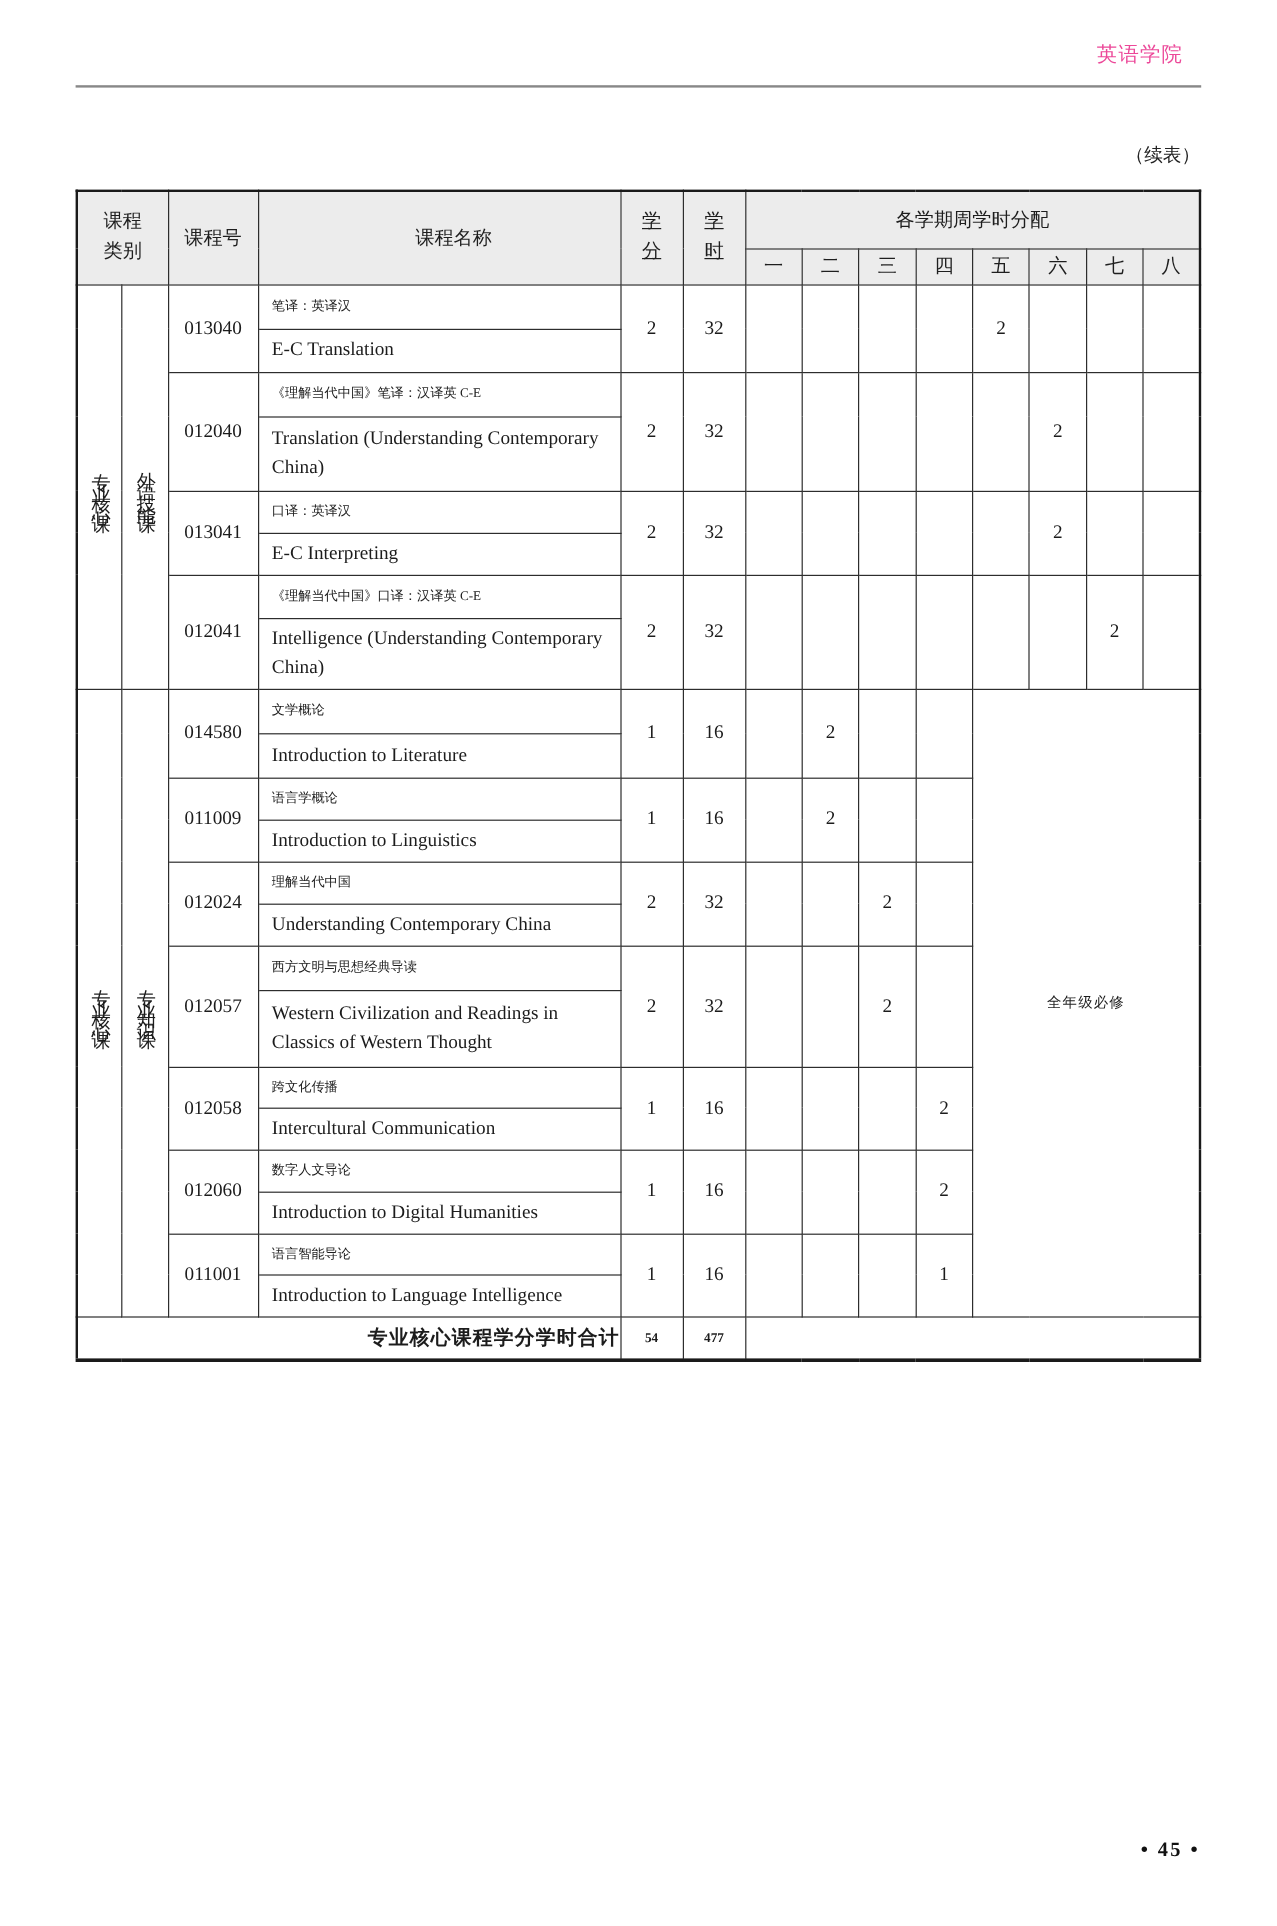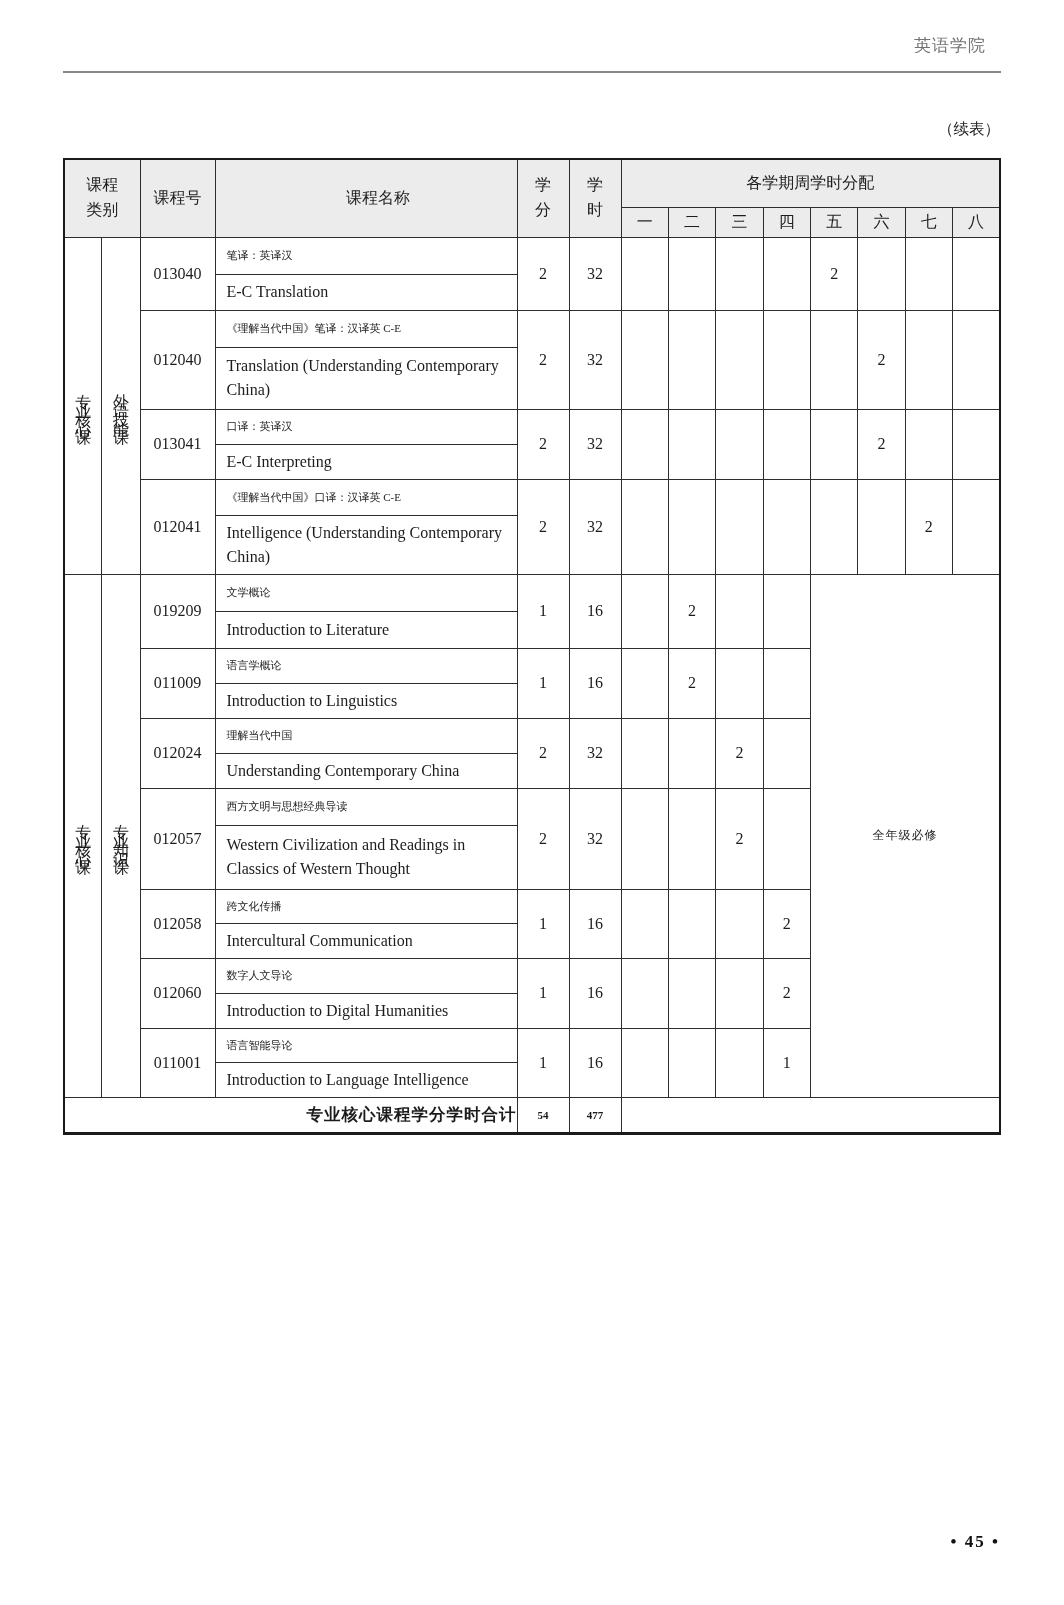--- a/index.html
+++ b/index.html
@@ -7,21 +7,21 @@
     width: 1064px; height: 1605px;
     background: #ffffff;
     position: relative;
     font-family: "Liberation Serif", "DejaVu Serif", serif;
     color: #1c1c1c;
     -webkit-font-smoothing: antialiased;
   }
   .doc-title {
     position: absolute; top: 34px; right: 78px;
     font-family: "Liberation Sans", "DejaVu Sans", sans-serif;
-    font-size: 17px; font-weight: 500; letter-spacing: 1px; color: #737373;
+    font-size: 17px; font-weight: 500; letter-spacing: 1px; color: #ec4899;
   }
   .header-rule {
     position: absolute; top: 71px; left: 63px; width: 938px; height: 2px;
     background: #888888;
   }
   .cont-note {
     position: absolute; top: 119px; right: 64px;
     font-size: 15.5px; color: #222;
   }
   .page-num {
@@ -45,21 +45,21 @@
   }
   .curriculum thead th {
     background: #ececec;
     font-family: "Liberation Sans", "DejaVu Sans", sans-serif;
     font-weight: 500;
     text-align: center;
     color: #1e1e1e;
   }
   th.h-name { text-align: left; padding-left: 24px; margin-top: 28px; }
   .two-line { display: inline-block; width: 2.4em; line-height: 1.55; }
-  .stack-2  { display: inline-block; width: 1.1em; line-height: 1.55; }
+  .stack-2  { display: inline-block; width: 1.1em; line-height: 1.55; text-decoration: underline; }
   td.cat { text-align: center; }
   .vtext {
     display: inline-block;
     writing-mode: vertical-rl;
     text-orientation: upright;
     letter-spacing: 9px;
     font-size: 16px;
     color: #1c1c1c;
   }
   td.num, td.sem {
@@ -195,21 +195,21 @@
       <td rowspan="2" class="sem">2</td>
       <td rowspan="2" class="sem"></td>
     </tr>
     <tr style="height:56px">
       <td class="name en">Intelligence (Understanding Contemporary China)</td>
     </tr>
 
     <tr style="height:37px">
       <td rowspan="14" class="cat"><span class="vtext">专业核心课</span></td>
       <td rowspan="14" class="cat"><span class="vtext">专业知识课</span></td>
-      <td rowspan="2" class="num">019209</td>
+      <td rowspan="2" class="num">014580</td>
       <td class="name zh">文学概论</td>
       <td rowspan="2" class="num">1</td>
       <td rowspan="2" class="num">16</td>
       <td rowspan="2" class="sem"></td>
       <td rowspan="2" class="sem">2</td>
       <td rowspan="2" class="sem"></td>
       <td rowspan="2" class="sem"></td>
       <td rowspan="14" colspan="4" class="note-cell">全年级必修</td>
     </tr>
     <tr style="height:37px">

